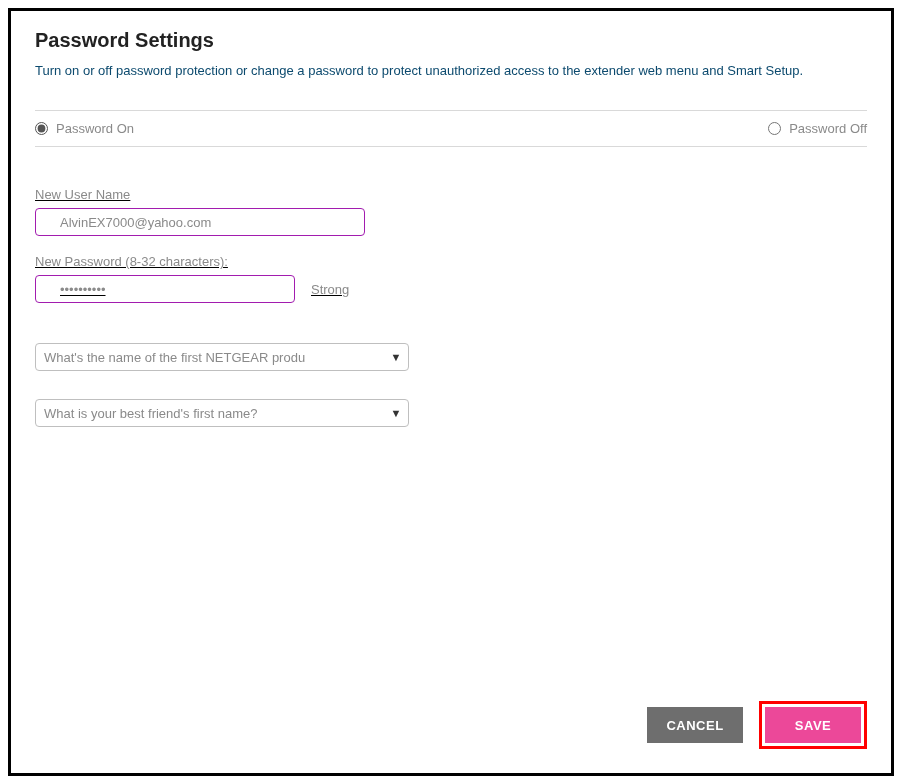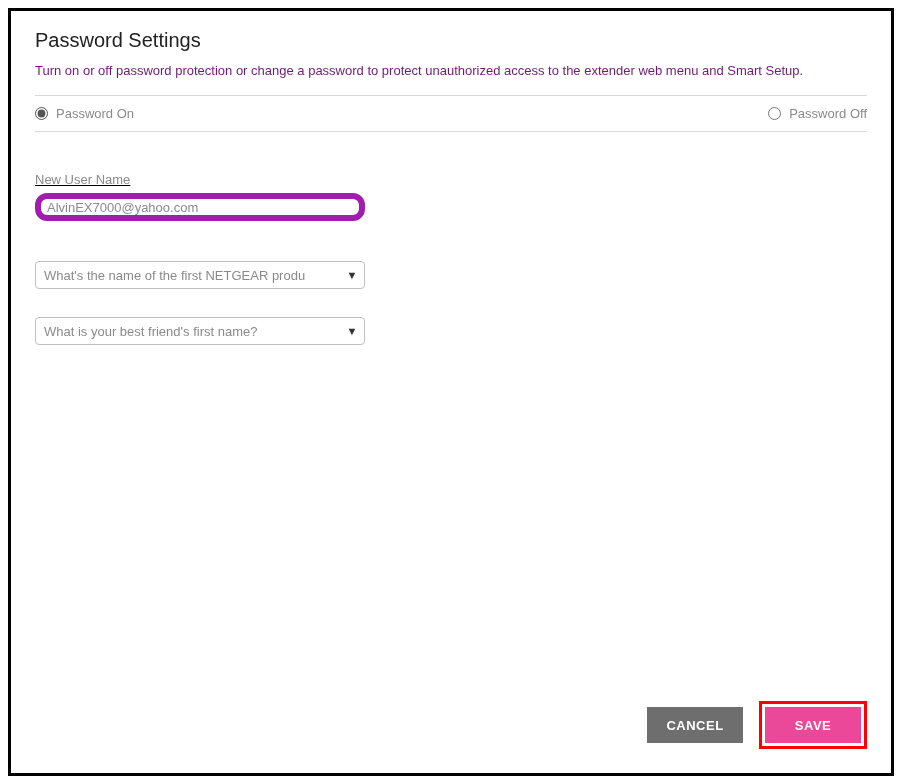--- a/index.html
+++ b/index.html
@@ -12,29 +12,29 @@
   }
   .frame {
     border: 3px solid #000;
     width: 100%;
     height: 100%;
     padding: 18px 24px 20px 24px;
     position: relative;
   }
   h1.page-title {
     font-size: 20px;
-    font-weight: normal;
+    font-weight: bold;
     color: #222;
     margin-bottom: 10px;
   }
   .description {
     font-size: 13px;
-    color: #701a75;
+    color: #0c4a6e;
     line-height: 1.4;
-    margin-bottom: 15px;
+    margin-bottom: 30px;
   }
   .hr-thin {
     border: none;
     border-top: 1px solid #d9d9d9;
     margin: 0;
   }
   .radio-row {
     display: flex;
     align-items: center;
     gap: 48px;
@@ -57,42 +57,42 @@
   .form-block { margin-top: 40px; }
   .field-label {
     font-size: 13px;
     color: #8a8a8a;
     margin-bottom: 6px;
     display: block;
   }
   .text-input {
     width: 330px;
     height: 28px;
-    border: 6px solid #a21caf;
-    border-radius: 12px;
-    padding: 0 6px;
+    border: 1px solid #a21caf;
+    border-radius: 4px;
+    padding: 0 24px;
     font-size: 13px;
     color: #8a8a8a;
     background: #fff;
   }
   .text-input::placeholder { color: #aaa; }
   .pw-short { width: 260px; }
   .pw-row {
     display: flex;
     align-items: center;
     gap: 16px;
   }
   .strength {
     font-size: 13px;
     color: #8a8a8a;
   }
   .group { margin-bottom: 18px; text-decoration: underline; }
   .select-wrap {
     position: relative;
-    width: 330px;
+    width: 374px;
   }
   .select-wrap select {
     width: 100%;
     height: 28px;
     border: 1px solid #bfbfbf;
     border-radius: 4px;
     padding: 0 28px 0 8px;
     font-size: 13px;
     color: #8a8a8a;
     background: #fff;
@@ -162,20 +162,27 @@
     </label>
   </div>
   <hr class="hr-thin">
 
   <div class="form-block">
     <div class="group">
       <label class="field-label">New User Name</label>
       <input type="text" class="text-input" value="AlvinEX7000@yahoo.com" style="">
     </div>
 
+    <div class="group">
+      <label class="field-label">New Password (8-32 characters):</label>
+      <div class="pw-row">
+        <input type="password" class="text-input pw-short" value="••••••••••" style="">
+        <span class="strength">Strong</span>
+      </div>
+    </div>
 
   </div>
 
   <div class="qa-block">
     <div class="qa-group">
       <div class="select-wrap">
         <select>
           <option>What's the name of the first NETGEAR produ</option>
         </select>
         <span class="select-caret">▼</span>

